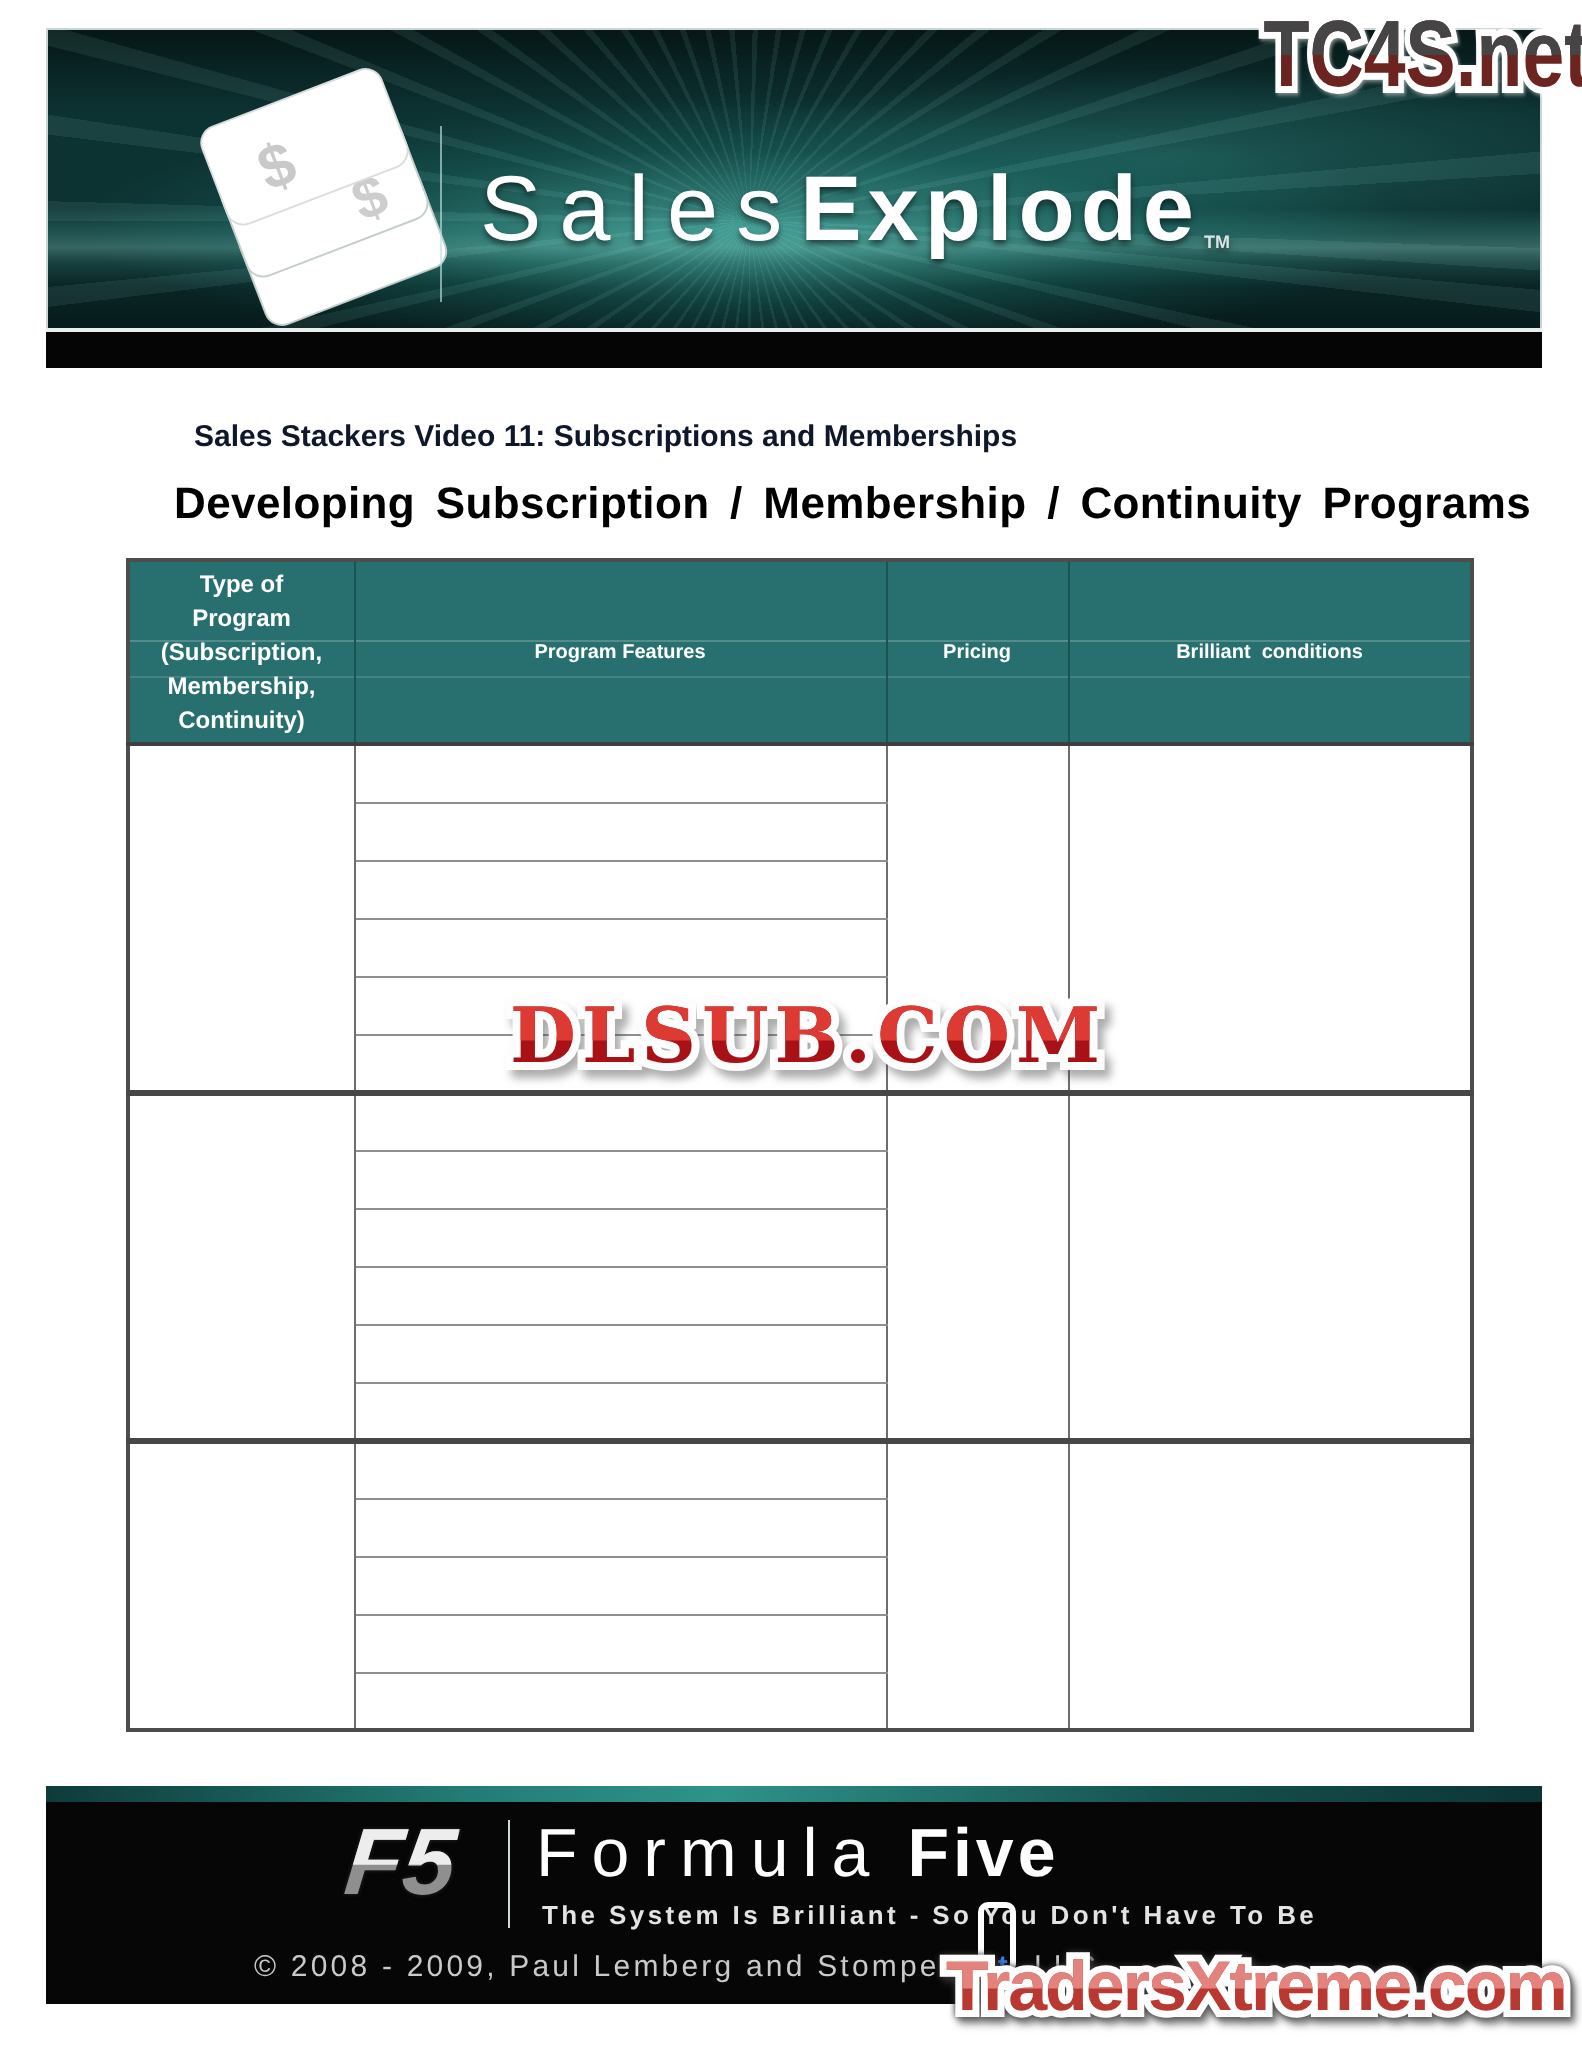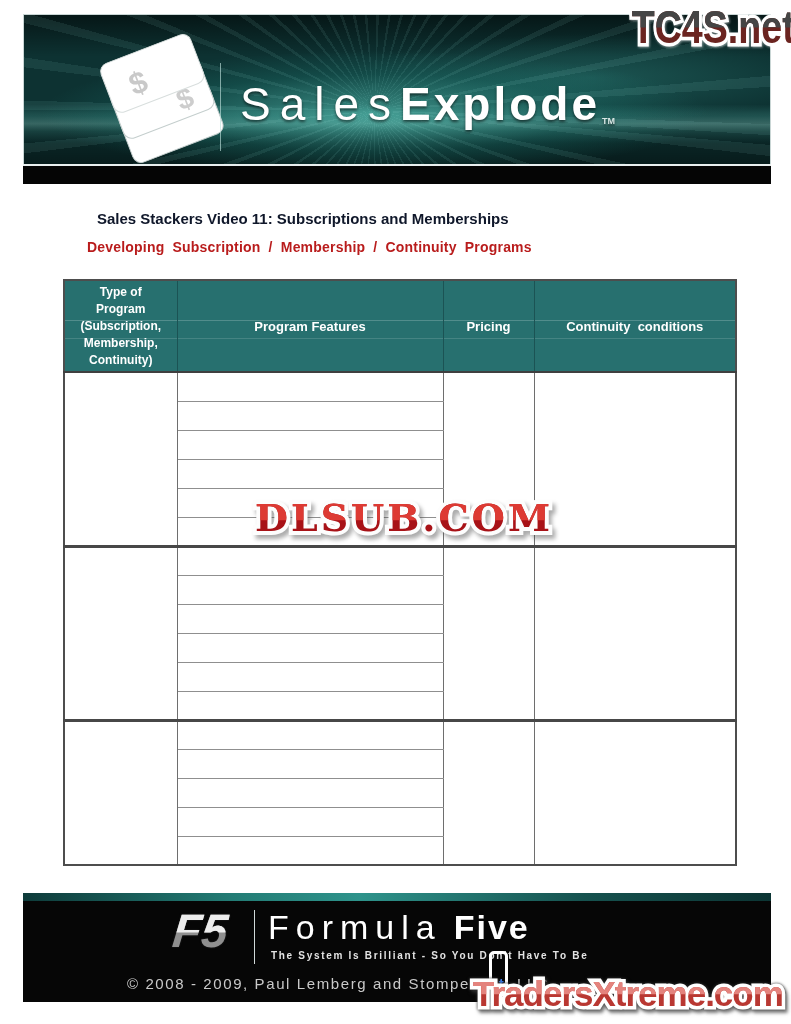--- a/index.html
+++ b/index.html
@@ -50,27 +50,27 @@
   .wm-dlsub .base{color:#a81217;}
   .wm-dlsub .gloss{color:#dd3a33;clip-path:inset(0 0 44% 0);}
 
   .wm-traders{left:473px;top:976px;font-size:35px;font-weight:700;letter-spacing:-1px;
     filter:drop-shadow(0 0 1.5px #3a3a3a) drop-shadow(2px 3px 1.5px rgba(55,55,55,.6));z-index:6;}
   .wm-traders .base{color:#b93832;}
   .wm-traders .gloss{color:#e4837d;}
 
   
   .video-title{position:absolute;left:68px;top:210px;font-size:15px;font-weight:700;color:#0f172a;margin-left:29px;}
-  .main-heading{position:absolute;left:87px;top:239px;font-size:14px;font-weight:700;color:#b91c1c;
+  .main-heading{position:absolute;left:87px;top:239px;font-size:22px;font-weight:700;color:#000000;
     letter-spacing:.2px;word-spacing:4px;white-space:nowrap;}
 
   
   .sheet{position:absolute;left:63px;top:279px;}
   table.ws{border-collapse:collapse;table-layout:fixed;width:672px;border:2px solid #4d4d4d;}
-  table.ws th{height:90px;background-color:#27706f;color:#fff;font-weight:700;font-size:13px;
+  table.ws th{height:90px;background-color:#27706f;color:#fff;font-weight:700;font-size:10px;
     text-align:center;vertical-align:middle;border-left:1px solid #1b5354;border-bottom:2px solid #3f3f3f;
     background-image:linear-gradient(to bottom,rgba(255,255,255,0) 39px,rgba(255,255,255,.20) 39px,rgba(255,255,255,.20) 40px,rgba(255,255,255,0) 40px,rgba(255,255,255,0) 57px,rgba(255,255,255,.14) 57px,rgba(255,255,255,.14) 58px,rgba(255,255,255,0) 58px);
     white-space:pre-wrap;padding:0 2px;}
   table.ws th:first-child{border-left:none;font-size:12px;line-height:17px;}
   table.ws td{padding:0;}
   table.ws tr{height:29px;padding-left:48px;}
   tbody.block{border-bottom:3px solid #474747;}
   tbody.block:last-child{border-bottom:none;}
   td.c1{border-right:1px solid #6e6e6e;}
   td.feat{border-right:1px solid #6e6e6e;border-bottom:1px solid #8f8f8f;}
@@ -82,21 +82,21 @@
   .footer-strip{height:8px;background:linear-gradient(90deg,#0e3b3a,#237c75 28%,#2e938b 45%,#16524f 75%,#0c3534);}
   .footer-black{position:relative;height:101px;background:#060606;}
   .f5-logo{position:absolute;left:150px;top:6px;font-size:47px;font-weight:700;font-style:italic;
     transform:skewX(-6deg);line-height:1;}
   .f5-base{color:#8f8f8f;text-shadow:0 0 2px #2a2a2a;}
   .f5-gloss{position:absolute;left:0;top:0;color:#ededed;clip-path:inset(0 0 46% 0);}
   .footer-divider{position:absolute;left:231px;top:9px;width:1px;height:54px;background:#cfd8d8;}
   .footer-brand{position:absolute;left:245px;top:9px;white-space:nowrap;color:#fff;line-height:1;}
   .fb-first{font-size:34px;font-weight:400;letter-spacing:7px;}
   .fb-second{font-size:34px;font-weight:700;letter-spacing:2px;margin-left:12px;}
-  .footer-tagline{position:absolute;left:248px;top:49px;font-size:10px;font-weight:700;
+  .footer-tagline{position:absolute;left:248px;top:49px;font-size:13px;font-weight:700;
     letter-spacing:1.7px;color:#e3e3e3;white-space:nowrap;}
   .footer-copy{position:absolute;left:104px;top:74px;font-size:15px;color:#c9c9c9;
     letter-spacing:1.6px;white-space:nowrap;}
   .footer-copy b{color:#3b82f6;}
   .artifact{position:absolute;left:489px;top:951px;width:13px;height:30px;border:3.5px solid #fff;
     border-radius:5px;z-index:5;background:transparent;}
 </style>
 </head>
 <body>
 
@@ -140,21 +140,21 @@
         </colgroup>
       <thead>
         <tr>
           <th>Type of
 Program
 (Subscription,
 Membership,
 Continuity)</th>
           <th>Program Features</th>
           <th>Pricing</th>
-          <th>Continuity  conditions</th>
+          <th>Brilliant  conditions</th>
         </tr>
       </thead>
       <tbody class="block">
         <tr>
             <td class="c1" rowspan="6"></td>
             <td class="feat"></td>
             <td class="c3" rowspan="6"></td>
             <td rowspan="6"></td>
           </tr>
         <tr>

